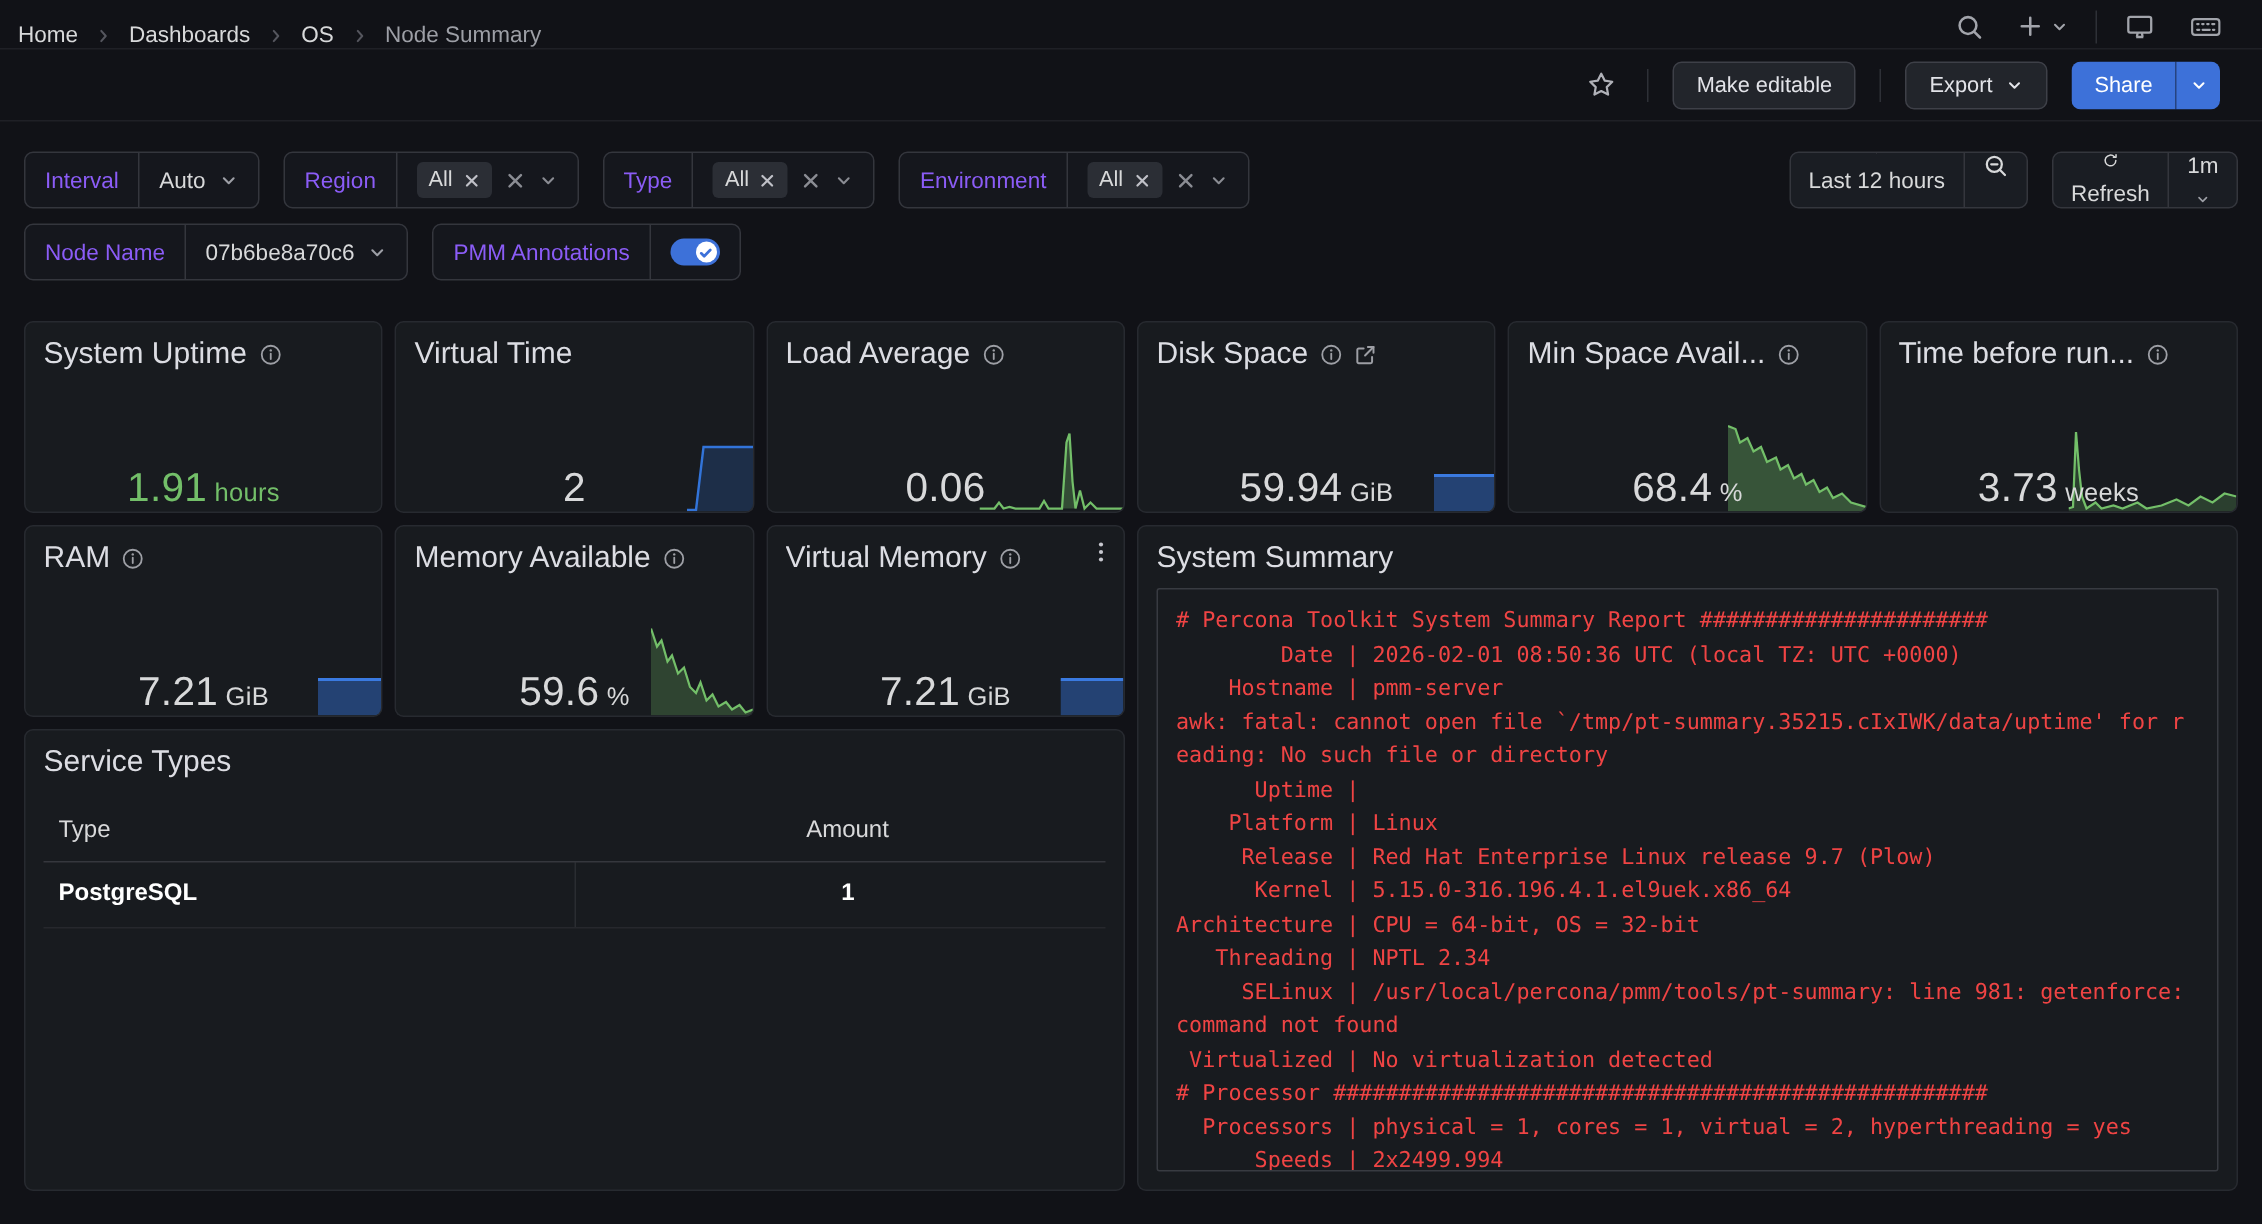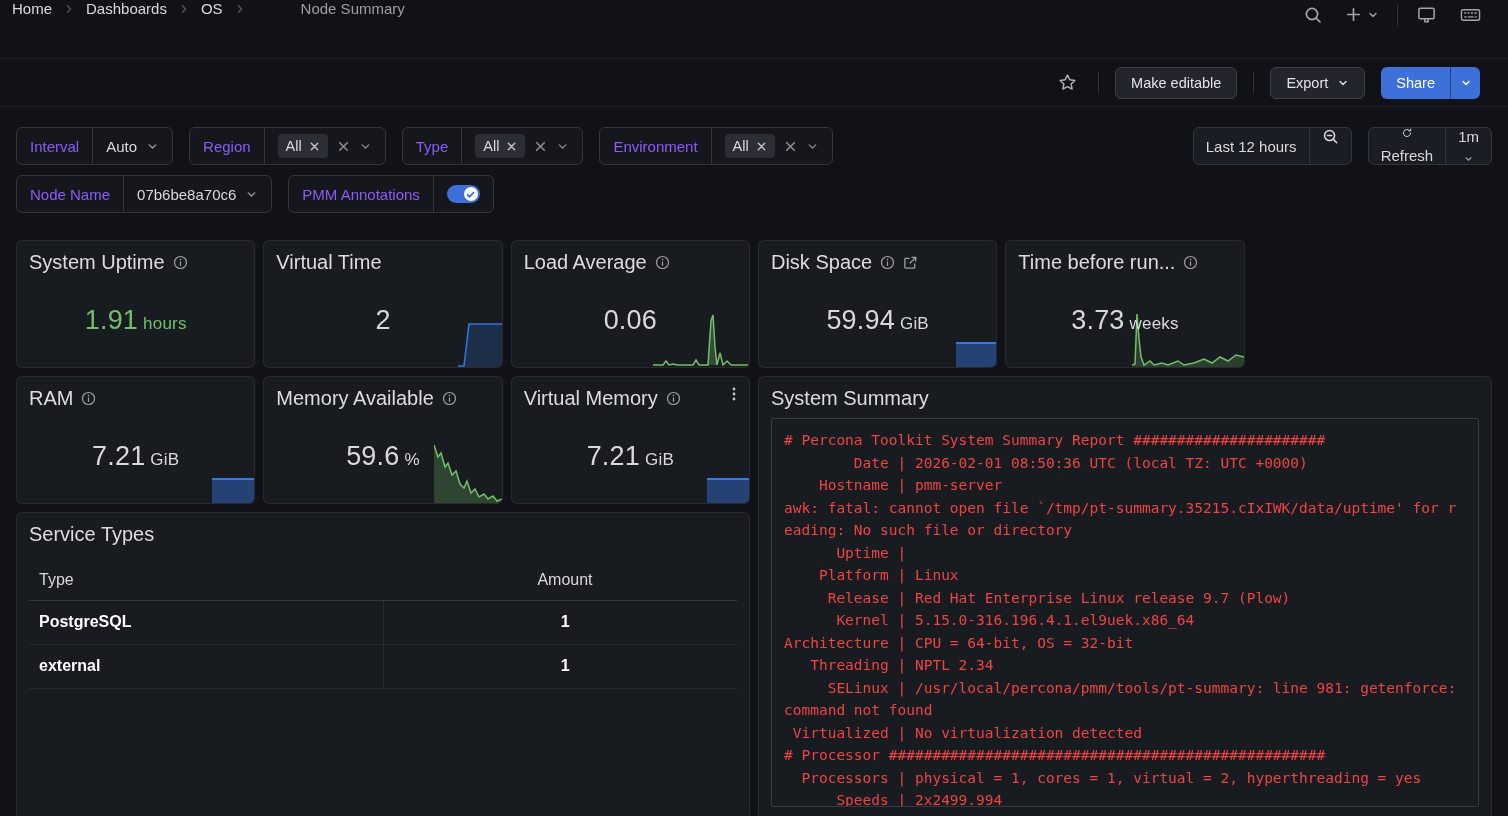--- a/index.html
+++ b/index.html
@@ -3,26 +3,26 @@
 <meta charset="utf-8">
 <style>
   * { margin:0; padding:0; box-sizing:border-box; }
   html,body { background:#0b0c0e; }
   .app {
     width:1508px; height:816px; background:#111217; overflow:hidden;
     font-family:"Liberation Sans", sans-serif; color:#ccccdc; position:relative;
   }
   
   .navbar {
-    height:59px; display:flex; align-items:flex-start; justify-content:space-between;
+    height:33px; display:flex; align-items:flex-end; justify-content:space-between;
     padding:0 22px 0 12px; border-bottom:1px solid rgba(204,204,220,0.08);
   }
   .breadcrumb { display:flex; align-items:center; font-size:15px; font-weight:500; }
   .bc-item { color:#d8d9da; cursor:pointer; }
-  .bc-item.current { color:#9d9fa6; font-weight:400;margin-left:44px; }
+  .bc-item.current { color:#9d9fa6; font-weight:400; }
   .bc-sep { color:#55565e; margin:0 11px; display:flex; align-items:center; }
   .nav-actions { display:flex; align-items:center; gap:14px; color:#a2a4ab; }
   .icon-btn { background:none; border:none; color:#a2a4ab; display:flex; align-items:center; gap:5px; cursor:pointer; padding:4px; }
   .v-divider { width:1px; height:22px; background:#2e3037; }
   
   .toolbar {
     height:48px; display:flex; align-items:center; justify-content:flex-end; gap:16px;
     padding:0 28px; border-bottom:1px solid rgba(204,204,220,0.08);
   }
   .btn-secondary {
@@ -55,21 +55,21 @@
   .toggle { width:33px; height:18px; border-radius:10px; background:#3d71d9; position:relative; cursor:pointer; display:inline-block; }
   .knob { position:absolute; right:2px; top:2px; width:14px; height:14px; background:#fff; border-radius:50%; display:flex; align-items:center; justify-content:center; }
   
   .stats6 { display:grid; grid-template-columns:repeat(6,1fr); gap:8px; margin-top:27px; }
   .panel { background:#181b1f; border:1px solid rgba(204,204,220,0.09); border-radius:6px; position:relative; overflow:hidden; }
   .stat { height:128px; display:flex; flex-direction:column; }
   .panel-header { display:flex; align-items:center; gap:8px; padding:10px 12px 0; flex:none; }
   .panel-title { font-size:20px; font-weight:500; color:#dcdde3; white-space:nowrap; overflow:hidden; cursor:pointer; }
   .hicon { color:#9d9fa5; display:flex; align-items:center; cursor:pointer; }
   .kebab { position:absolute; top:9px; right:7px; color:#c7c8cf; cursor:pointer; }
-  .stat-body { flex:1; display:flex; align-items:center; justify-content:center; z-index:1; }
+  .stat-body { flex:1; display:flex; align-items:flex-end; justify-content:center; z-index:1; }
   .stat-value { font-size:27px; font-weight:500; color:#d8d9da; letter-spacing:0.2px; }
   .stat-unit { font-size:17px; font-weight:500; margin-left:5px; }
   .stat-unit:empty { display:none; margin:0; }
   .spark { position:absolute; bottom:0; right:0; z-index:0; }
   
   .bottom { display:grid; grid-template-columns:1fr 1fr; gap:8px; margin-top:8px; height:444px; }
   .bottom-left { display:flex; flex-direction:column; gap:8px; min-width:0; }
   .stats3 { display:grid; grid-template-columns:repeat(3,1fr); gap:8px; }
   .service-panel { flex:1; display:flex; flex-direction:column; }
   .svc-table { margin:14px 12px 0; border-collapse:collapse; width:calc(100% - 24px); font-size:16px; table-layout:fixed; }
@@ -379,20 +379,41 @@
           <span class="stat-value">
             <span>59.94</span><span class="stat-unit">GiB</span>
           </span>
         </div>
         <svg class="spark" width="40" height="26" viewBox="0 0 40 26">
           <rect x="0" y="2" width="40" height="24" fill="rgba(50,116,217,0.45)"></rect>
           <path d="M0 2 H40" stroke="#3a7ae0" stroke-width="2" fill="none"></path>
         </svg>
       </section>
 
+      <section class="panel stat">
+        <div class="panel-header">
+          <span class="panel-title">Min Space Avail...</span>
+          <span class="hicon">
+              <svg width="15" height="15" viewBox="0 0 16 16" fill="none" stroke="currentColor" stroke-width="1.3">
+                <circle cx="8" cy="8" r="6.4"></circle>
+                <path d="M8 7.3v3.8" stroke-linecap="round"></path>
+                <circle cx="8" cy="4.9" r="0.85" fill="currentColor" stroke="none"></circle>
+              </svg>
+            </span>
+        </div>
+        <div class="stat-body">
+          <span class="stat-value">
+            <span>68.4</span><span class="stat-unit">%</span>
+          </span>
+        </div>
+        <svg class="spark" width="92" height="64" viewBox="0 0 92 64">
+          <path d="M0 7 L5 9 L8 18 L13 15 L17 24 L22 21 L26 31 L32 28 L35 36 L40 33 L44 42 L49 39 L52 46 L57 43 L61 51 L66 48 L70 55 L76 52 L82 58 L92 61 L92 64 L0 64 Z" fill="rgba(115,191,105,0.35)"></path>
+          <path d="M0 7 L5 9 L8 18 L13 15 L17 24 L22 21 L26 31 L32 28 L35 36 L40 33 L44 42 L49 39 L52 46 L57 43 L61 51 L66 48 L70 55 L76 52 L82 58 L92 61" fill="none" stroke="#73bf69" stroke-width="1.5"></path>
+        </svg>
+      </section>
 
       <section class="panel stat">
         <div class="panel-header">
           <span class="panel-title">Time before run...</span>
           <span class="hicon">
               <svg width="15" height="15" viewBox="0 0 16 16" fill="none" stroke="currentColor" stroke-width="1.3">
                 <circle cx="8" cy="8" r="6.4"></circle>
                 <path d="M8 7.3v3.8" stroke-linecap="round"></path>
                 <circle cx="8" cy="4.9" r="0.85" fill="currentColor" stroke="none"></circle>
               </svg>
@@ -495,24 +516,20 @@
               <tr>
                 <th>Type</th>
                 <th class="amount">Amount</th>
               </tr>
             </thead>
             <tbody>
               <tr>
                 <td>PostgreSQL</td>
                 <td class="amount">1</td>
               </tr>
-              <tr>
-                <td>external</td>
-                <td class="amount">1</td>
-              </tr>
             </tbody>
           </table>
         </section>
       </div>
 
       <section class="panel summary-panel">
         <div class="panel-header">
           <span class="panel-title">System Summary</span>
         </div>
         <pre class="summary-pre"># Percona Toolkit System Summary Report ######################

